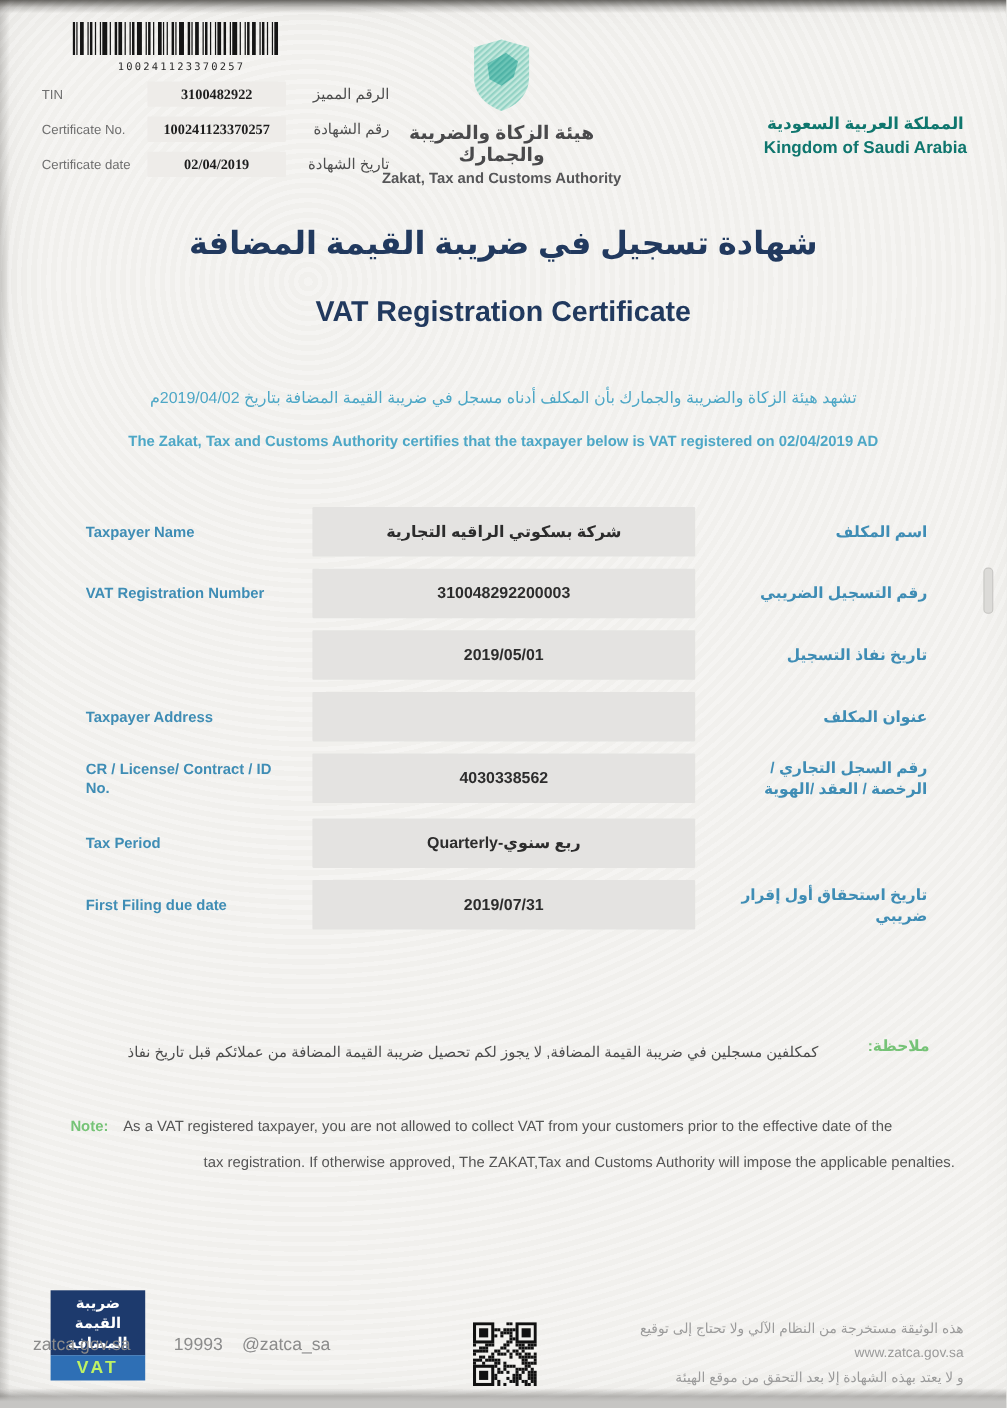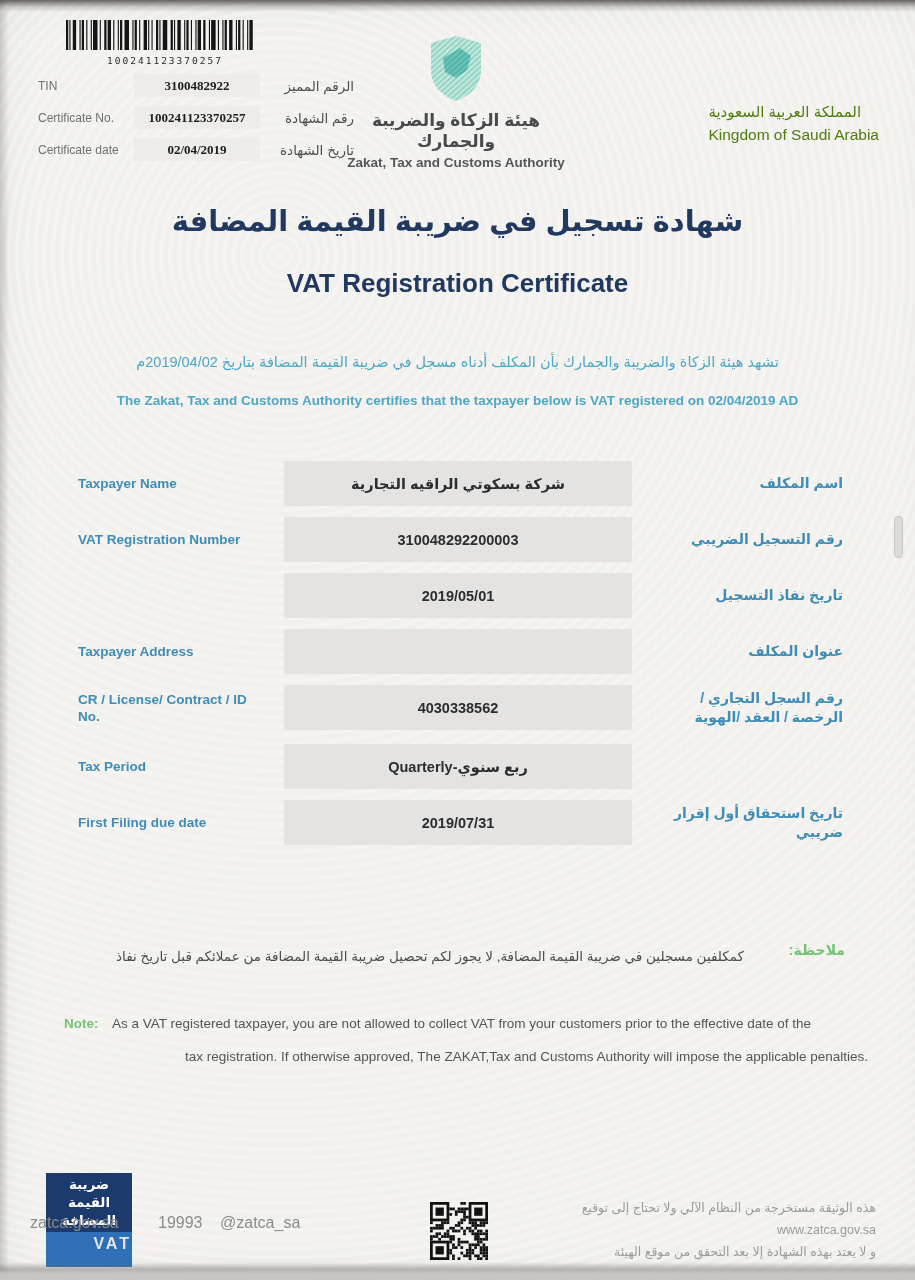--- a/index.html
+++ b/index.html
@@ -27,21 +27,21 @@
   .meta{position:absolute;left:38px;top:74px;display:grid;grid-template-columns:96px 126px 96px;grid-row-gap:9px;align-items:center;}
   .meta-label-en{font-size:12px;color:#6f6f6f;}
   .meta-value{background:#eeece9;height:23px;line-height:23px;text-align:center;font-family:"Liberation Serif","DejaVu Serif",serif;font-weight:700;font-size:13px;color:#1d1d1d;border-radius:1px;}
   .meta-label-ar{font-size:13.5px;color:#4e4e4e;text-align:right;padding-right:2px;}
 
   .authority{position:absolute;left:332px;top:34px;width:248px;text-align:center;}
   .authority .shield{display:inline-block;}
   .authority-ar{font-size:17px;font-weight:700;color:#49494b;margin-top:4px;}
   .authority-en{font-size:13.5px;font-weight:700;color:#565658;margin-top:3px;}
 
-  .country{position:absolute;right:55px;top:103px;text-align:left;color:#4d7c0f;}
+  .country{position:absolute;right:55px;top:103px;text-align:center;color:#0f766e;font-weight:bold;}
   .country-ar{font-size:15px;}
   .country-en{font-size:15.5px;margin-top:5px;}
 
   
   .title-ar{position:absolute;left:0;top:204px;width:915px;text-align:center;font-size:29px;font-weight:700;color:#21395e;}
   .title-en{position:absolute;left:0;top:268px;width:915px;text-align:center;font-size:26px;font-weight:700;color:#21395e;}
 
   .stmt-ar{position:absolute;left:0;top:354px;width:915px;text-align:center;font-size:14.5px;color:#4da7c6;}
   .stmt-en{position:absolute;left:0;top:393px;width:915px;text-align:center;font-size:13.5px;font-weight:700;color:#4da7c6;}
 
@@ -56,21 +56,21 @@
   .note-ar .tag{position:absolute;right:70px;top:4px;font-size:14px;font-weight:700;color:#76c377;}
   .note-ar .body{position:absolute;right:140px;width:690px;text-align:center;font-size:13.5px;color:#4d4d4d;line-height:38px;}
   .note-en{position:absolute;left:0;top:1016px;width:915px;font-size:13.5px;color:#555;}
   .note-en .tag{position:absolute;left:64px;top:0;font-weight:700;color:#76c377;}
   .note-en .l1{position:absolute;left:112px;top:0;width:720px;}
   .note-en .l2{position:absolute;left:185px;top:33px;width:700px;}
 
   
   .vat-logo{position:absolute;left:46px;top:1173px;width:86px;}
   .vat-top{background:#1d3a6d;color:#fff;text-align:center;font-weight:700;font-size:13.5px;line-height:18px;padding:3px 0 2px;}
-  .vat-band{background:#2e6fb5;color:#e5e5e5;text-align:right;font-weight:800;font-size:16px;letter-spacing:3px;height:35px;line-height:23px;}
+  .vat-band{background:#2e6fb5;color:#bef264;text-align:center;font-weight:800;font-size:16px;letter-spacing:3px;height:23px;line-height:23px;}
   .foot-site{position:absolute;left:30px;top:1214px;font-size:16px;color:#8b8b8b;}
   .foot-phone{position:absolute;left:158px;top:1214px;font-size:16px;color:#8b8b8b;}
   .foot-social{position:absolute;left:220px;top:1214px;font-size:16px;color:#8b8b8b;}
   .qr{position:absolute;left:430px;top:1202px;width:58px;height:58px;}
   .disclaimer{position:absolute;right:58px;top:1197px;text-align:right;font-size:12.5px;color:#9b9b9b;line-height:22px;}
   .artifact{position:absolute;left:894px;top:516px;width:7px;height:40px;background:#dcdbd8;border:1px solid #c7c6c3;border-radius:4px;}
 </style>
 </head>
 <body>
 

